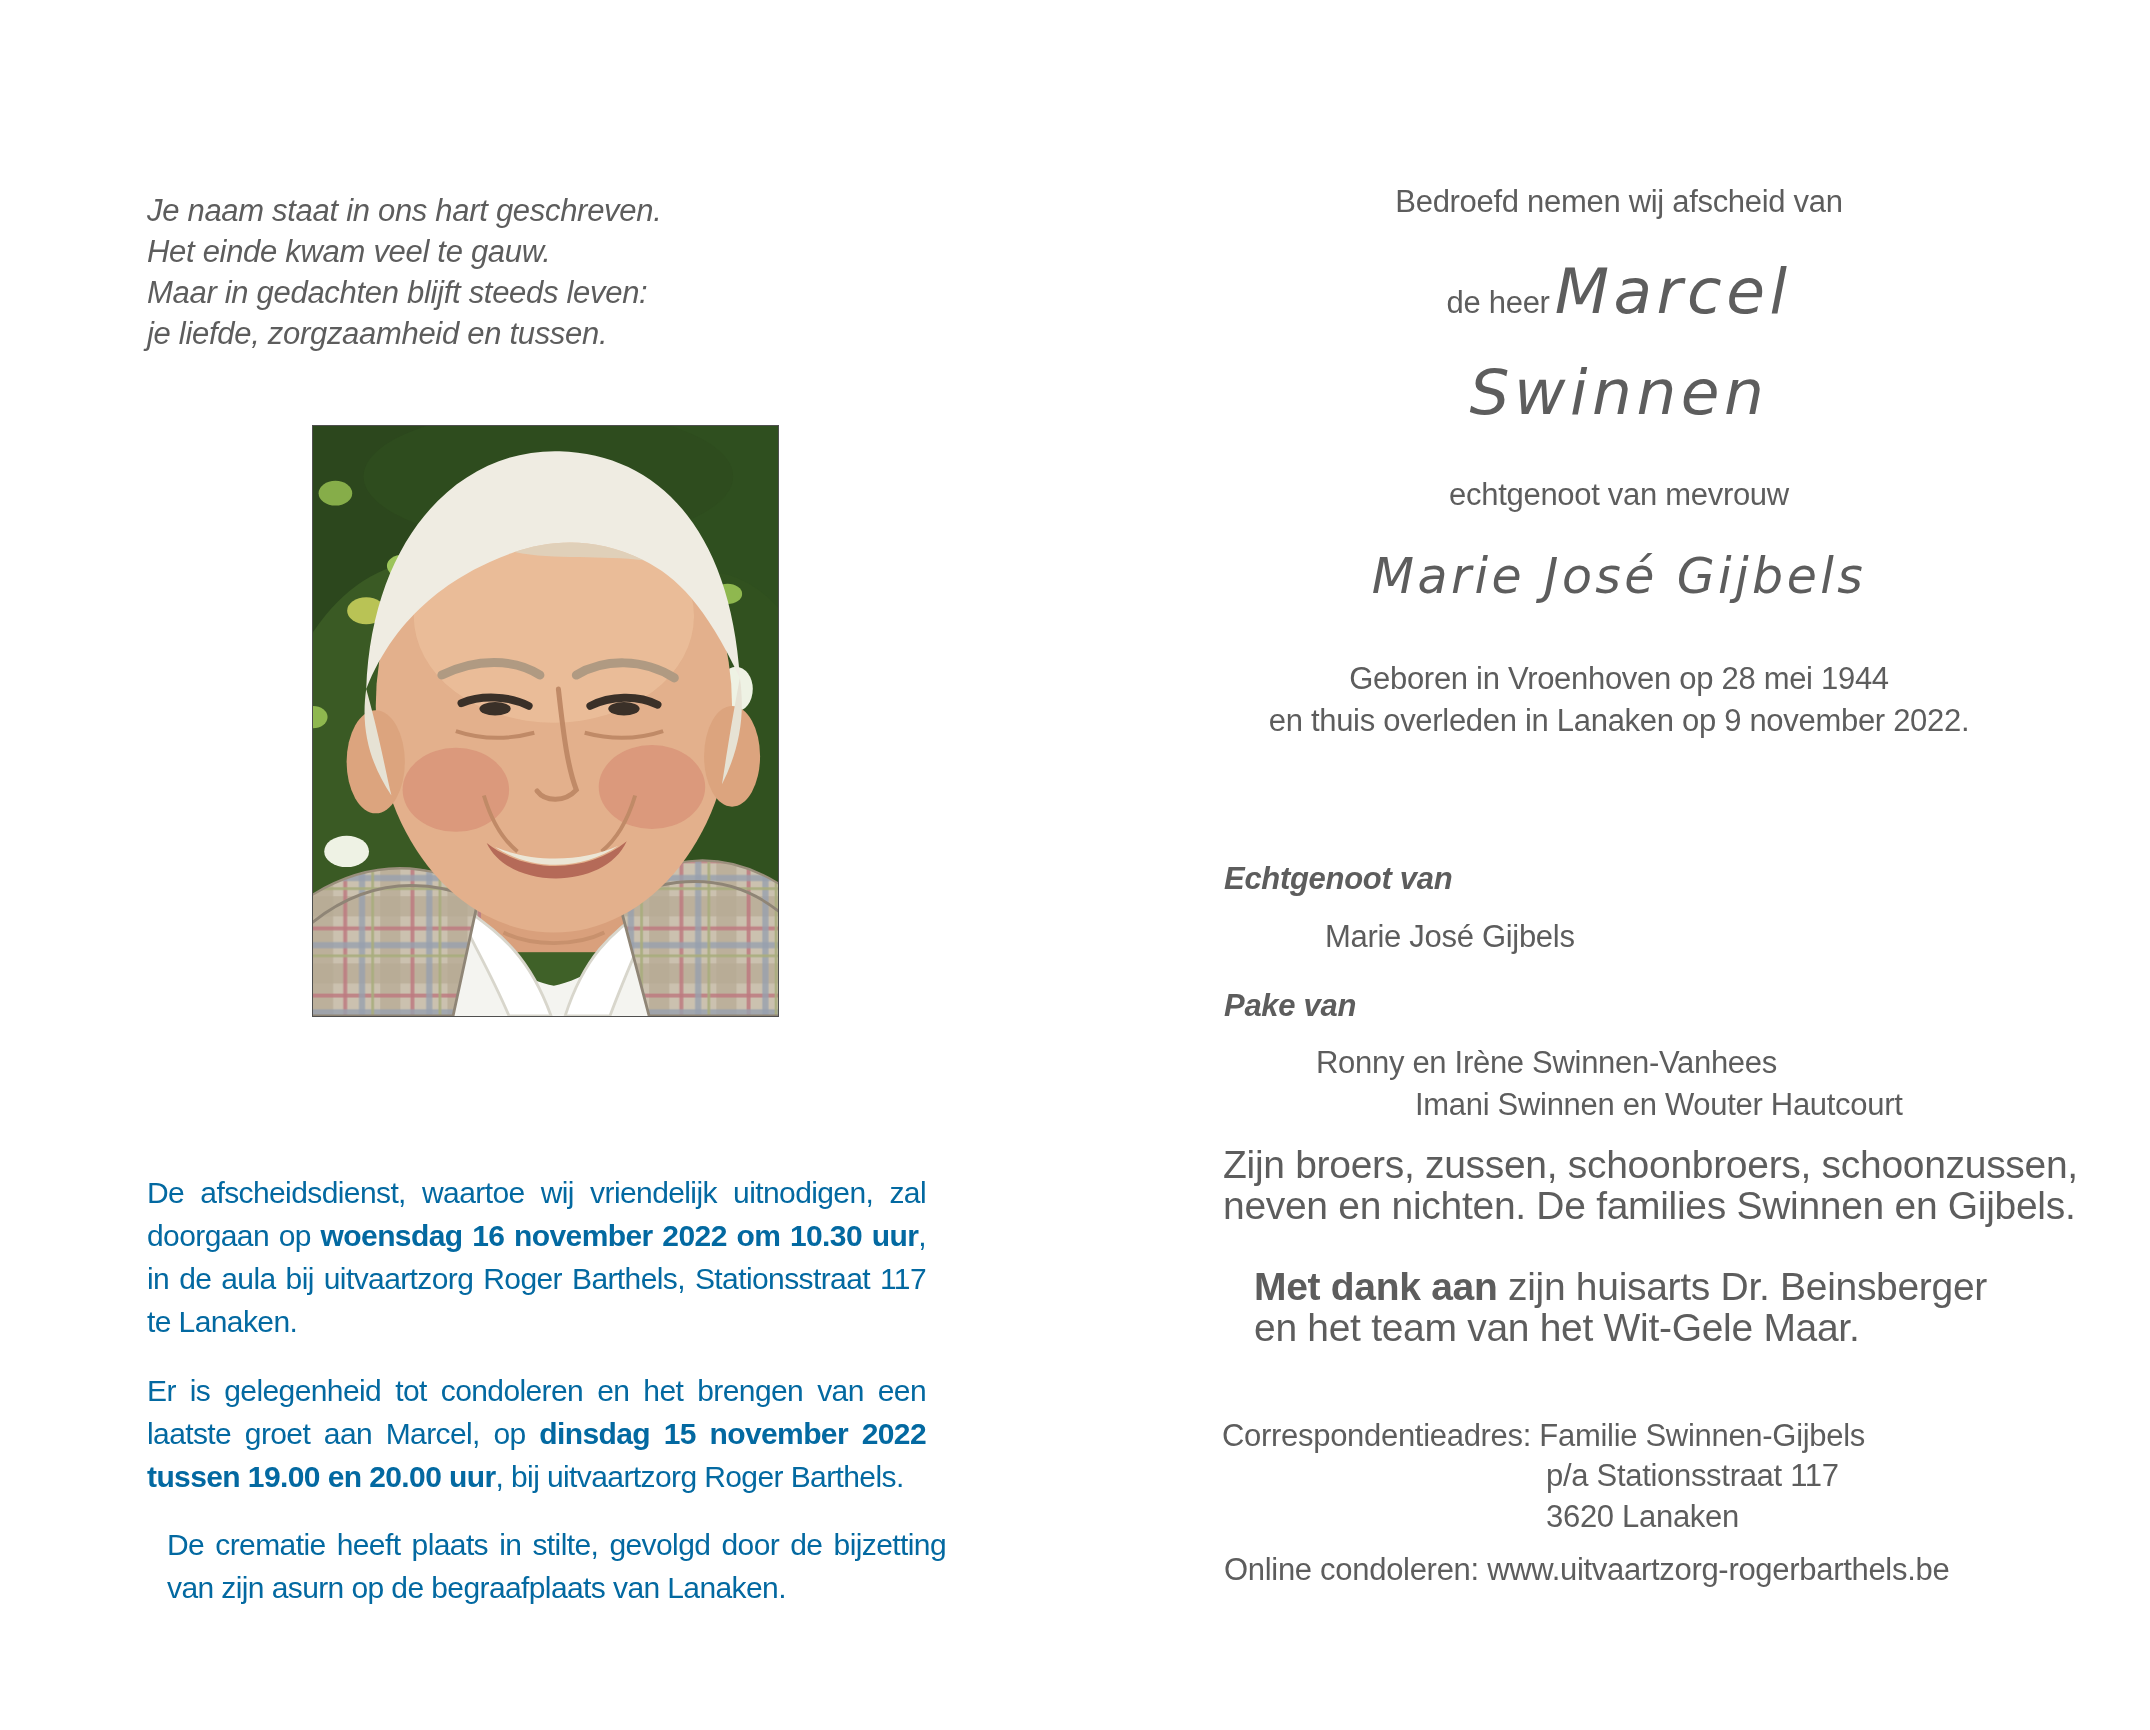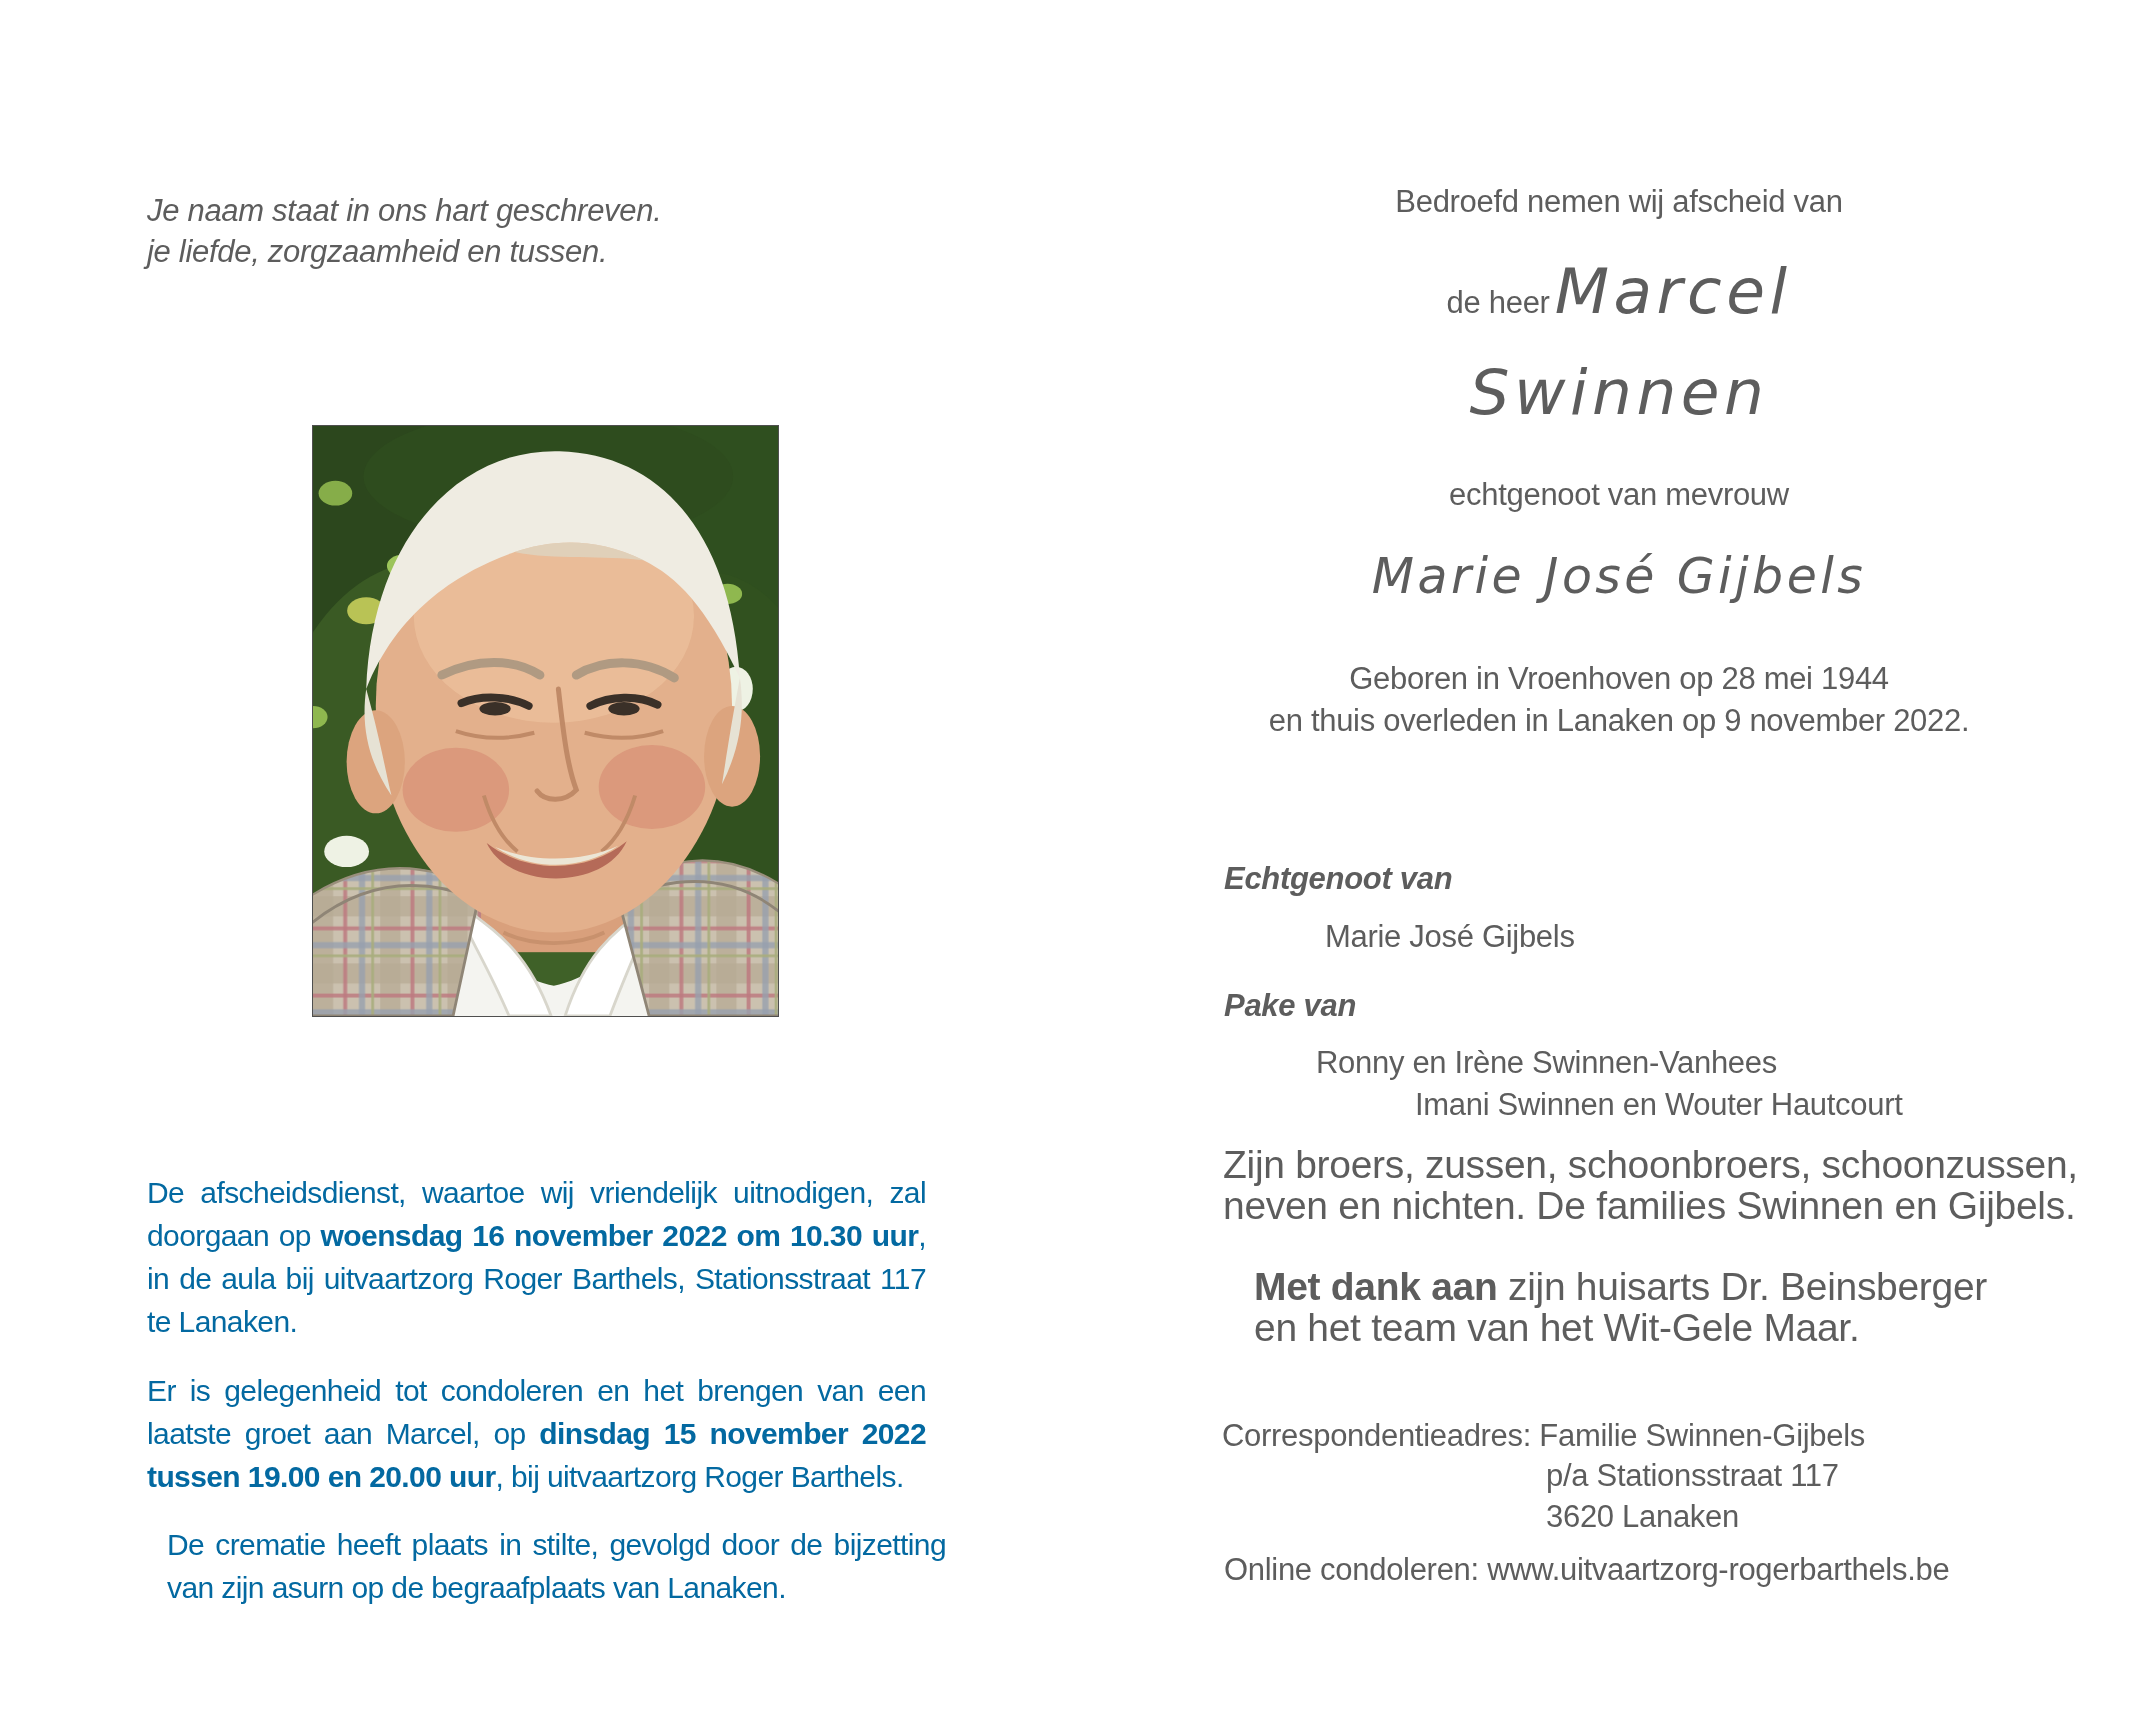--- a/index.html
+++ b/index.html
@@ -24,20 +24,22 @@
   }
   .photo-frame svg{display:block;width:100%;height:100%;}
 </style>
 </head>
 <body>
 
 <div class="abs" style="left:0;top:0;width:1075px;height:1344px;">
 
   <div class="abs poem" style="left:147px;top:190px;">
     <div>Je naam staat in ons hart geschreven.</div>
+    <div>Het einde kwam veel te gauw.</div>
+    <div>Maar in gedachten blijft steeds leven:</div>
     <div>je liefde, zorgzaamheid en tussen.</div>
   </div>
 
   <div class="abs photo-frame">
     <svg viewBox="0 0 830 1054" preserveAspectRatio="none">
       <defs>
         <pattern id="plaid" width="120" height="120" patternUnits="userSpaceOnUse">
           <rect width="120" height="120" fill="#cbc1af"></rect>
           <rect x="0" width="36" height="120" fill="#b7ab94" opacity="0.75"></rect>
           <rect y="0" height="36" width="120" fill="#b7ab94" opacity="0.75"></rect>

